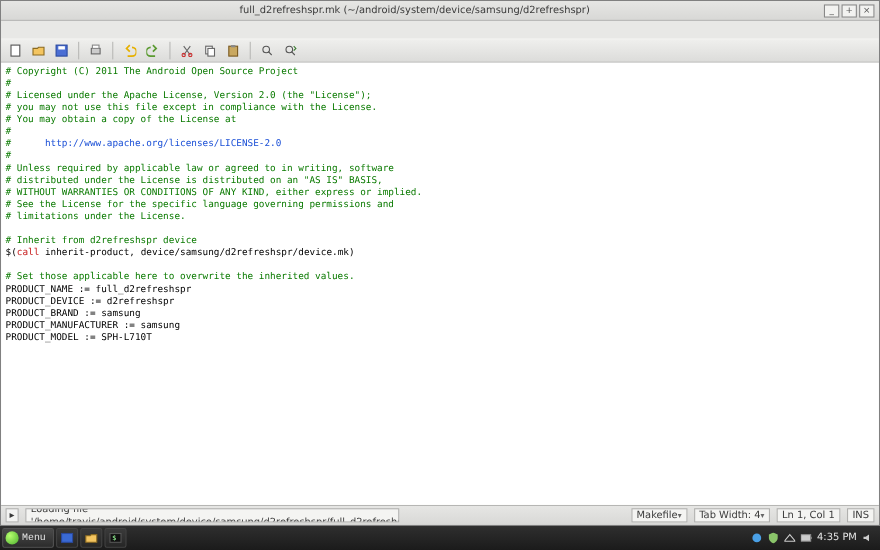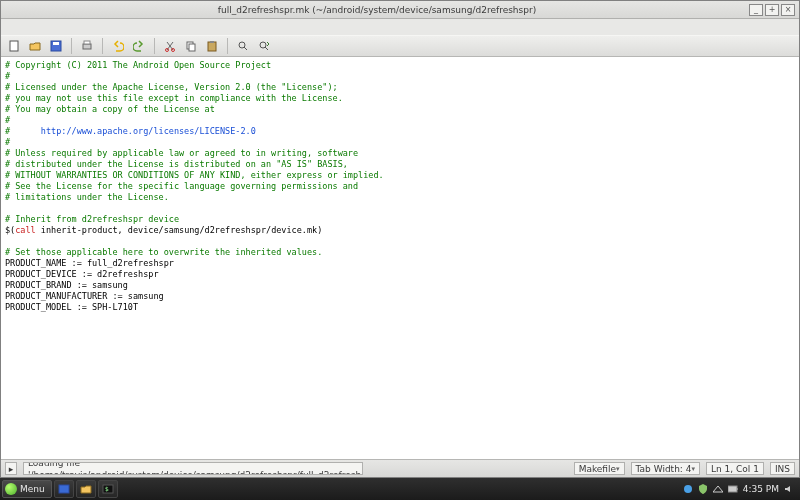--- a/index.html
+++ b/index.html
@@ -79,21 +79,21 @@
     position: absolute; left: 0; right: 0; bottom: 0; height: 22px;
     background: linear-gradient(#2f2f2f, #1b1b1b);
     display: flex; align-items: center;
     font-size: 9px; color: #e6e6e6;
     padding: 0 2px; gap: 2px;
   }
   .taskbar .menu-btn {
     height: 18px; padding: 0 6px 0 2px;
     display: flex; align-items: center; gap: 3px;
     background: linear-gradient(#4a4a4a, #2c2c2c);
-    border: 1px solid #555; border-radius: 2px;
+    border: 1px solid #555; border-radius: 2px; font-family: Liberation Mono, monospace;
   }
   .mint {
     width: 12px; height: 12px; border-radius: 50%;
     background: radial-gradient(circle at 4px 4px, #b6ff6e, #4caf2e);
   }
   .taskbar .tbtn2 {
     width: 20px; height: 18px; display: flex;
     align-items: center; justify-content: center;
     border: 1px solid #444; border-radius: 2px;
     background: linear-gradient(#3a3a3a, #262626);

